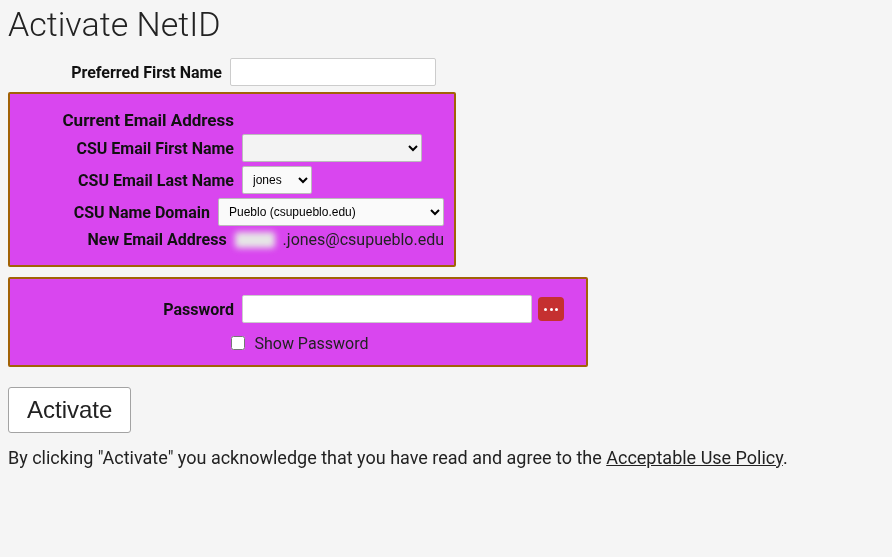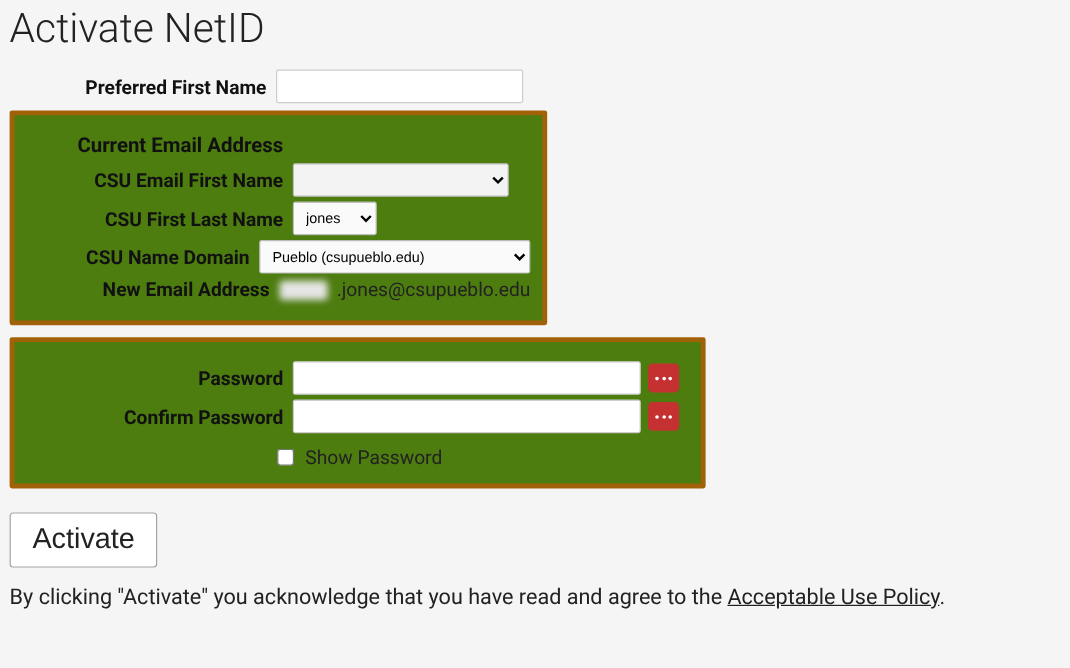--- a/index.html
+++ b/index.html
@@ -14,22 +14,22 @@
   .page {
     padding: 0 8px 10px 8px;
   }
   h1.page-title {
     font-size: 34px;
     font-weight: 300;
     margin: 4px 0 14px 0;
     color: #222;
   }
   .panel {
-    background: #4d7c0f;
-    border: 4px solid #a16207;
+    background: #d946ef;
+    border: 2px solid #a16207;
     border-radius: 2px;
     padding: 12px 10px;
     margin-bottom: 10px;
   }
   .panel.narrow { width: 448px; }
   .panel.mid { width: 580px; }
   .row {
     display: flex;
     align-items: center;
     margin: 4px 0;
@@ -155,21 +155,21 @@
     <div class="row">
       <div class="label">CSU Email First Name</div>
       <div class="field">
         <select class="sel" style="width:180px;">
           <option></option>
         </select>
       </div>
     </div>
 
     <div class="row">
-      <div class="label">CSU First Last Name</div>
+      <div class="label">CSU Email Last Name</div>
       <div class="field">
         <select class="sel small" style="width:70px;">
           <option>jones</option>
         </select>
       </div>
     </div>
 
     <div class="row">
       <div class="label">CSU Name Domain</div>
       <div class="field">
@@ -199,33 +199,20 @@
         <div class="pw-badge">
           <div class="dots">
               <span></span>
               <span></span>
               <span></span>
             </div>
         </div>
       </div>
     </div>
 
-    <div class="row pw-row">
-      <div class="label">Confirm Password</div>
-      <div class="field">
-        <input type="password" class="txt" style="">
-        <div class="pw-badge">
-          <div class="dots">
-              <span></span>
-              <span></span>
-              <span></span>
-            </div>
-        </div>
-      </div>
-    </div>
 
     <div class="show-pw">
       <input type="checkbox" style="">
       <span>Show Password</span>
     </div>
   </div>
 
   <button class="activate-btn">Activate</button>
 
   <div class="ack">

